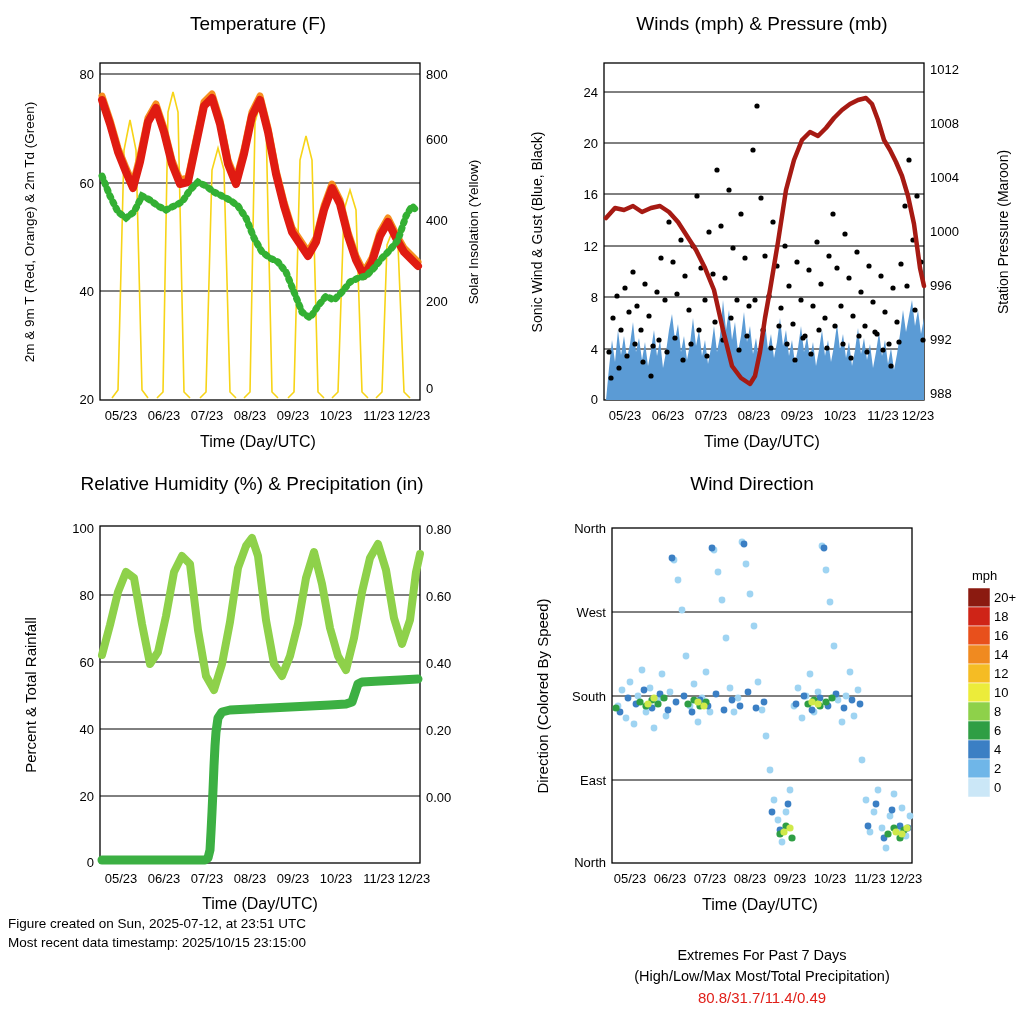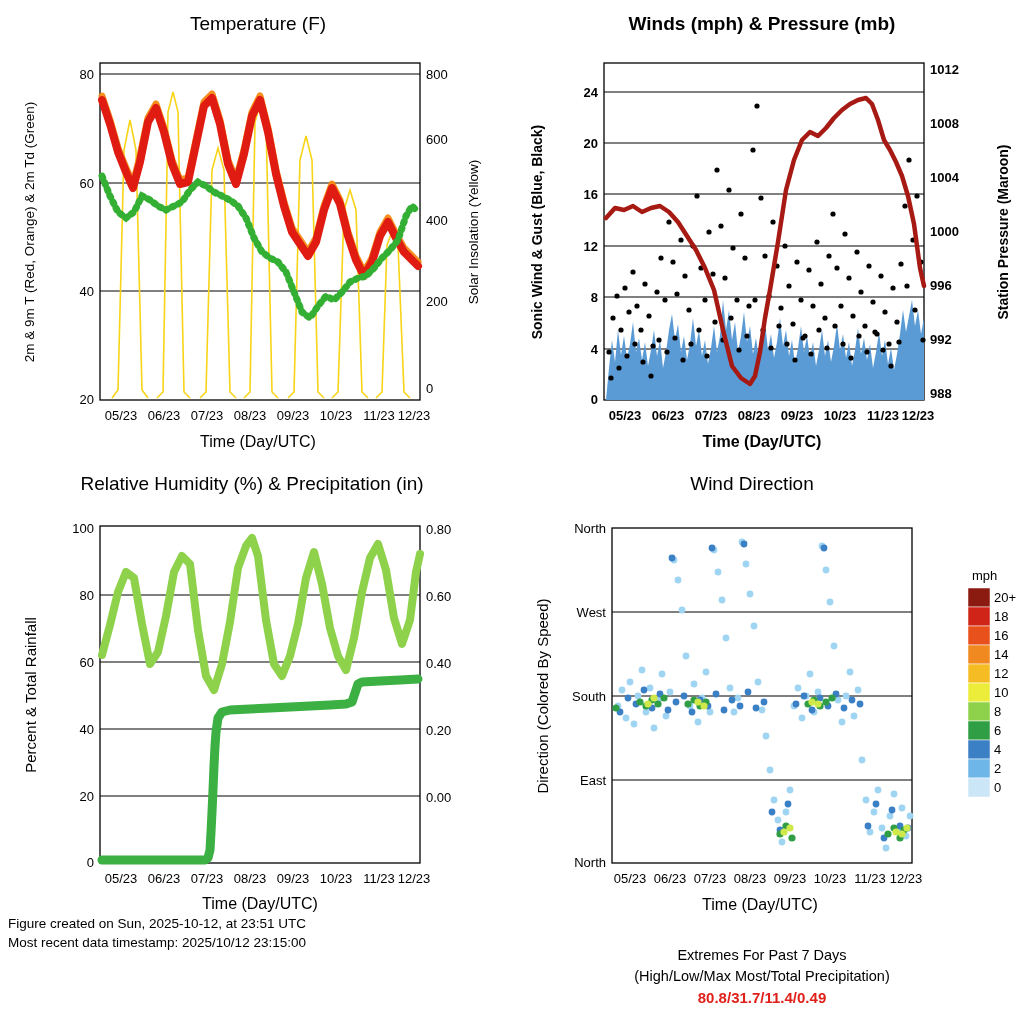--- a/index.html
+++ b/index.html
@@ -13,21 +13,21 @@
   }
   .panel{position:absolute;}
   svg{display:block;}
   .footer{
     position:absolute;left:8px;top:915px;font-size:13.5px;line-height:18.5px;
   }
   .extremes{
     position:absolute;left:522px;top:945px;width:480px;text-align:center;
     font-size:14.5px;line-height:21px;
   }
-  .extremes .val{color:#e0201a;font-weight:bold;font-size:15px;}
+  .extremes .val{color:#e0201a;font-weight:normal;font-size:15px;}
 </style>
 </head>
 <body>
 
 <div class="panel" style="left:0;top:0;width:512px;height:460px;text-decoration:underline;">
   <svg width="512" height="460" viewBox="0 0 512 460">
     <text x="258" y="30" text-anchor="middle" font-size="19">Temperature (F)</text>
 
     <rect x="100" y="63" width="320" height="337" fill="none" stroke="#000" stroke-width="1.3"></rect>
 
@@ -75,21 +75,21 @@
       <text x="336" y="420">10/23</text>
       <text x="379" y="420">11/23</text>
       <text x="414" y="420">12/23</text>
     </g>
     <text x="258" y="447" text-anchor="middle" font-size="16">Time (Day/UTC)</text>
     <text x="34" y="232" text-anchor="middle" font-size="13.5" transform="rotate(-90 34 232)">2m &amp; 9m T (Red, Orange) &amp; 2m Td (Green)</text>
     <text x="478" y="232" text-anchor="middle" font-size="13.5" transform="rotate(-90 478 232)">Solar Insolation (Yellow)</text>
   </svg>
 </div>
 
-<div class="panel" style="left:512px;top:0;width:512px;height:460px;font-weight:bold;">
+<div class="panel" style="left:512px;top:0;width:512px;height:460px;">
   <svg width="512" height="460" viewBox="0 0 512 460">
     <text x="250" y="30" text-anchor="middle" font-size="19">Winds (mph) &amp; Pressure (mb)</text>
 
     <rect x="92" y="63" width="320" height="337" fill="none" stroke="#000" stroke-width="1.3"></rect>
     <g stroke="#000" stroke-width="1">
       <line x1="92" y1="92" x2="412" y2="92"></line>
       <line x1="92" y1="143" x2="412" y2="143"></line>
       <line x1="92" y1="194" x2="412" y2="194"></line>
       <line x1="92" y1="246" x2="412" y2="246"></line>
       <line x1="92" y1="297" x2="412" y2="297"></line>
@@ -521,21 +521,21 @@
           <rect x="456" y="299" width="22" height="19" fill="#6fb6e8" stroke="#ffffff" stroke-width="0.5"></rect>
           <text x="482" y="313" font-size="13">2</text>
           <rect x="456" y="318" width="22" height="19" fill="#cbe7f7" stroke="#ffffff" stroke-width="0.5"></rect>
           <text x="482" y="332" font-size="13">0</text>
         </g>
     </g>
   </svg>
 </div>
 
 <div class="footer">
-  <div>Figure created on Sun, 2025-10-12, at 23:51 UTC</div>
-  <div>Most recent data timestamp: 2025/10/12 23:15:00</div>
+  <div>Figure created on Sun, 2025-07-12, at 23:51 UTC</div>
+  <div>Most recent data timestamp: 2025/10/15 23:15:00</div>
 </div>
 
 <div class="extremes">
   <div>Extremes For Past 7 Days</div>
   <div>(High/Low/Max Most/Total Precipitation)</div>
   <div class="val">80.8/31.7/11.4/0.49</div>
 </div>
 
 </body></html>

